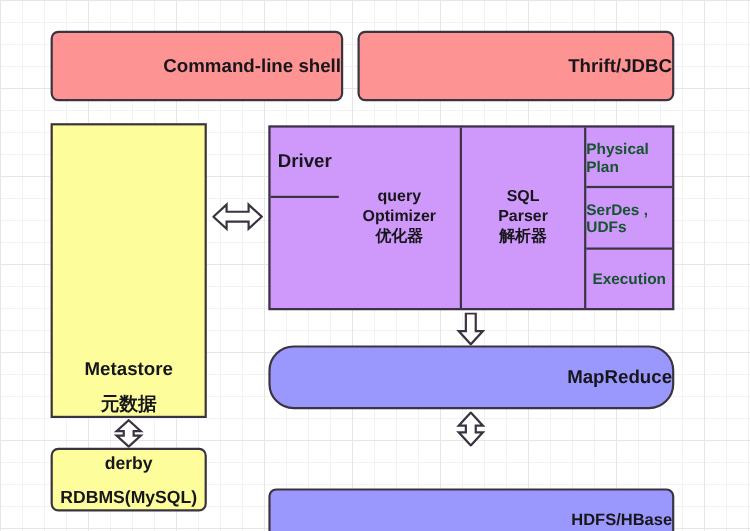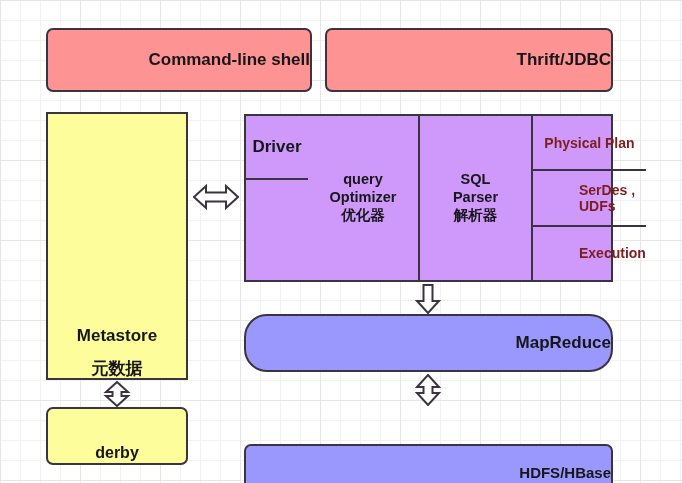--- a/index.html
+++ b/index.html
@@ -130,26 +130,25 @@
     display: flex;
     flex-direction: column;
   }
   .right-cell {
     flex: 1 1 0;
     display: flex;
     align-items: center;
     justify-content: center;
     font-size: 14px;
     font-weight: bold;
-    color: #7f1d1d;
+    color: #14532d;
     box-sizing: border-box;
   }
   .right-cell + .right-cell {
     border-top: 2.5px solid #3a3340;
-    padding-left: 46px;
   }
 
   
   #node-mapreduce {
     left: 244px; top: 314px; width: 369px; height: 58px;
     font-size: 17px;
     border-radius: 23px;
   }
   #node-hdfs {
     left: 244px; top: 408px; width: 369px; height: 58px;
@@ -181,20 +180,21 @@
     <span>Thrift/JDBC</span>
   </div>
 
   <div class="node yellow" id="node-metastore">
     <span>Metastore</span>
     <span class="line2 cjk">元数据</span>
   </div>
 
   <div class="node yellow rounded" id="node-derby">
     <span>derby</span>
+    <span>RDBMS(MySQL)</span>
   </div>
 
   <div id="driver-wrap">
     <div id="driver-title">Driver</div>
 
     <div id="driver-body">
 
       <div class="driver-col" id="col-optimizer">
         <span>query</span>
         <span>Optimizer</span>

